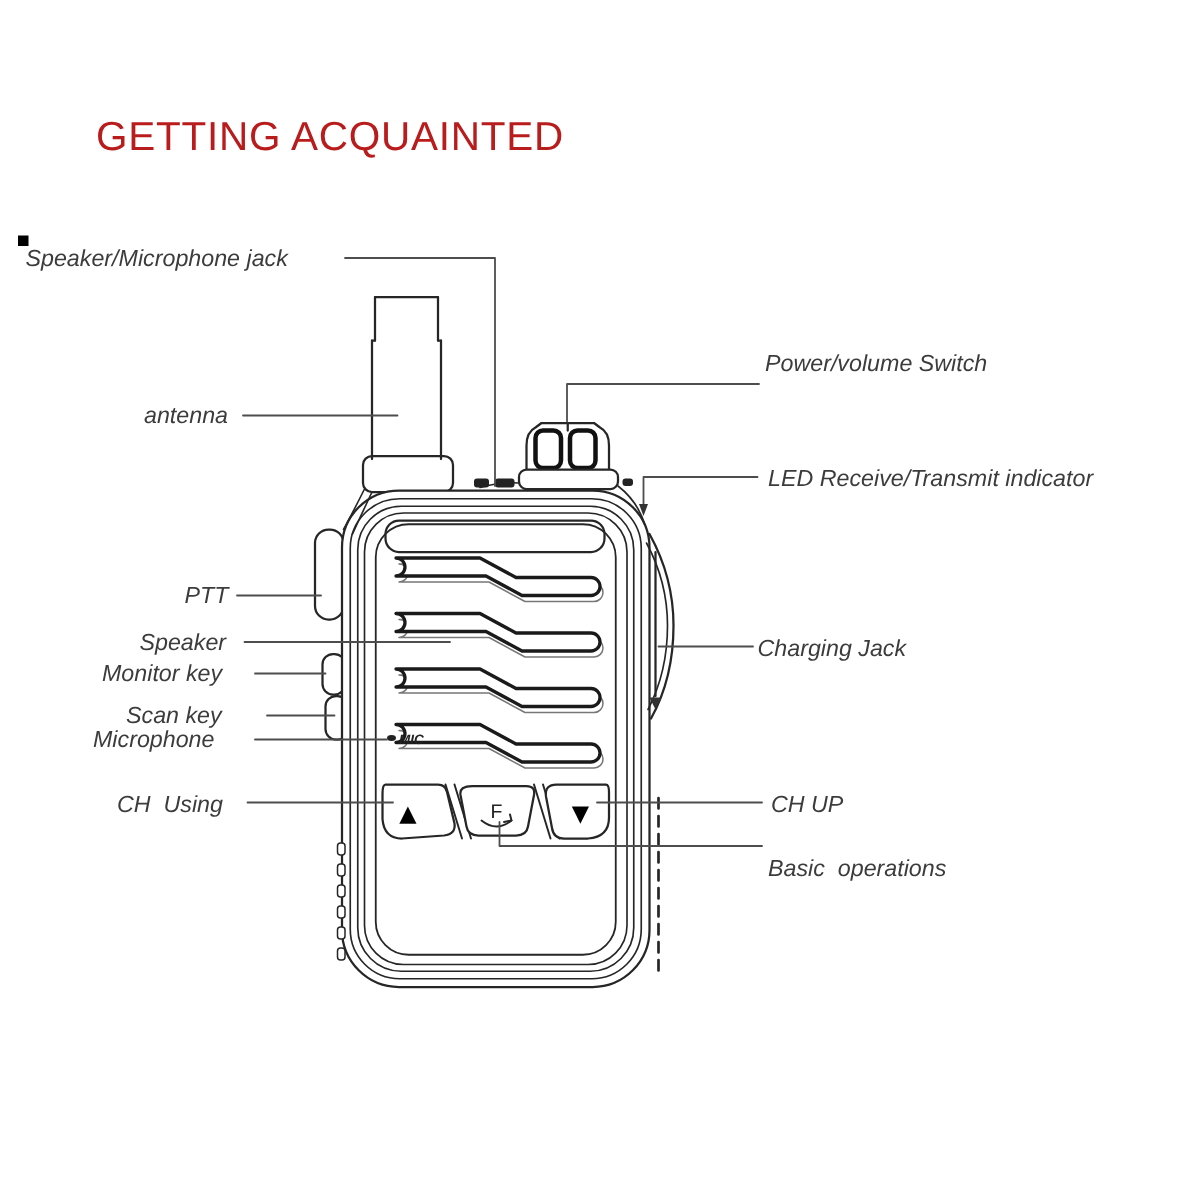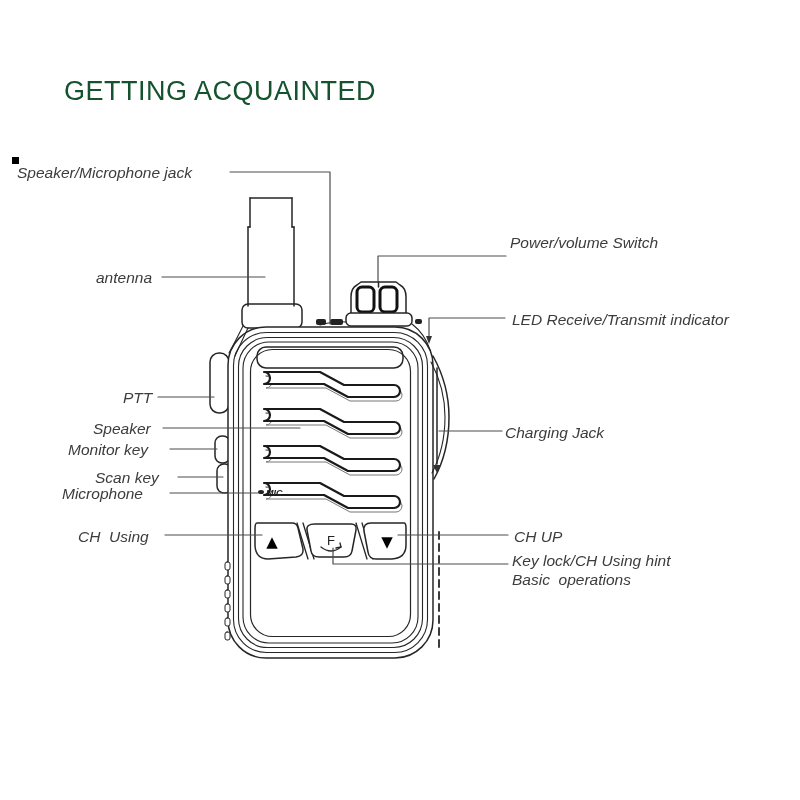--- a/index.html
+++ b/index.html
@@ -1,20 +1,20 @@
 <!DOCTYPE html>
 <html><head>
 <meta charset="utf-8">
 <style>
   html,body{margin:0;padding:0;background:#fff;}
   #stage{position:relative;width:800px;height:800px;background:#ffffff;overflow:hidden;
          font-family:"Liberation Sans", sans-serif;}
   #art{position:absolute;left:0;top:0;}
   .title{position:absolute;left:64px;top:76px;font-size:27px;letter-spacing:.5px;
-         color:#14532d;font-weight:400;}
+         color:#b91c1c;font-weight:400;}
   .lbl{position:absolute;font-size:15.5px;color:#3c3c3c;white-space:pre;line-height:19px;font-style:italic;}
   .marker{position:absolute;left:12px;top:157px;width:7px;height:7px;background:#000;}
   svg *{vector-effect:non-scaling-stroke;}
 </style>
 </head>
 <body>
 
 <div id="stage">
 
   <div class="title">GETTING ACQUAINTED</div>
@@ -146,20 +146,19 @@
     </g>
   </svg>
 
   <div class="lbl" style="left:17px;  top:163px;">Speaker/Microphone jack</div>
   <div class="lbl" style="left:96px;  top:268px;">antenna</div>
   <div class="lbl" style="left:512px; top:310px;">LED Receive/Transmit indicator</div>
   <div class="lbl" style="left:510px; top:233px;">Power/volume Switch</div>
   <div class="lbl" style="left:123px; top:388px;text-align:right;">PTT</div>
   <div class="lbl" style="left:93px;  top:419px;">Speaker</div>
   <div class="lbl" style="left:68px;  top:440px;">Monitor key</div>
-  <div class="lbl" style="left:95px; top:468px;text-align:center;">Scan key</div>
+  <div class="lbl" style="left:84px; top:468px;text-align:center;">Scan key</div>
   <div class="lbl" style="left:62px;  top:484px;">Microphone</div>
   <div class="lbl" style="left:78px;  top:527px;">CH  Using</div>
   <div class="lbl" style="left:505px; top:423px;">Charging Jack</div>
   <div class="lbl" style="left:514px; top:527px;text-align:center;">CH UP</div>
-  <div class="lbl" style="left:512px; top:551px;">Key lock/CH Using hint</div>
   <div class="lbl" style="left:512px; top:570px;">Basic  operations</div>
 </div>
 
 </body></html>

